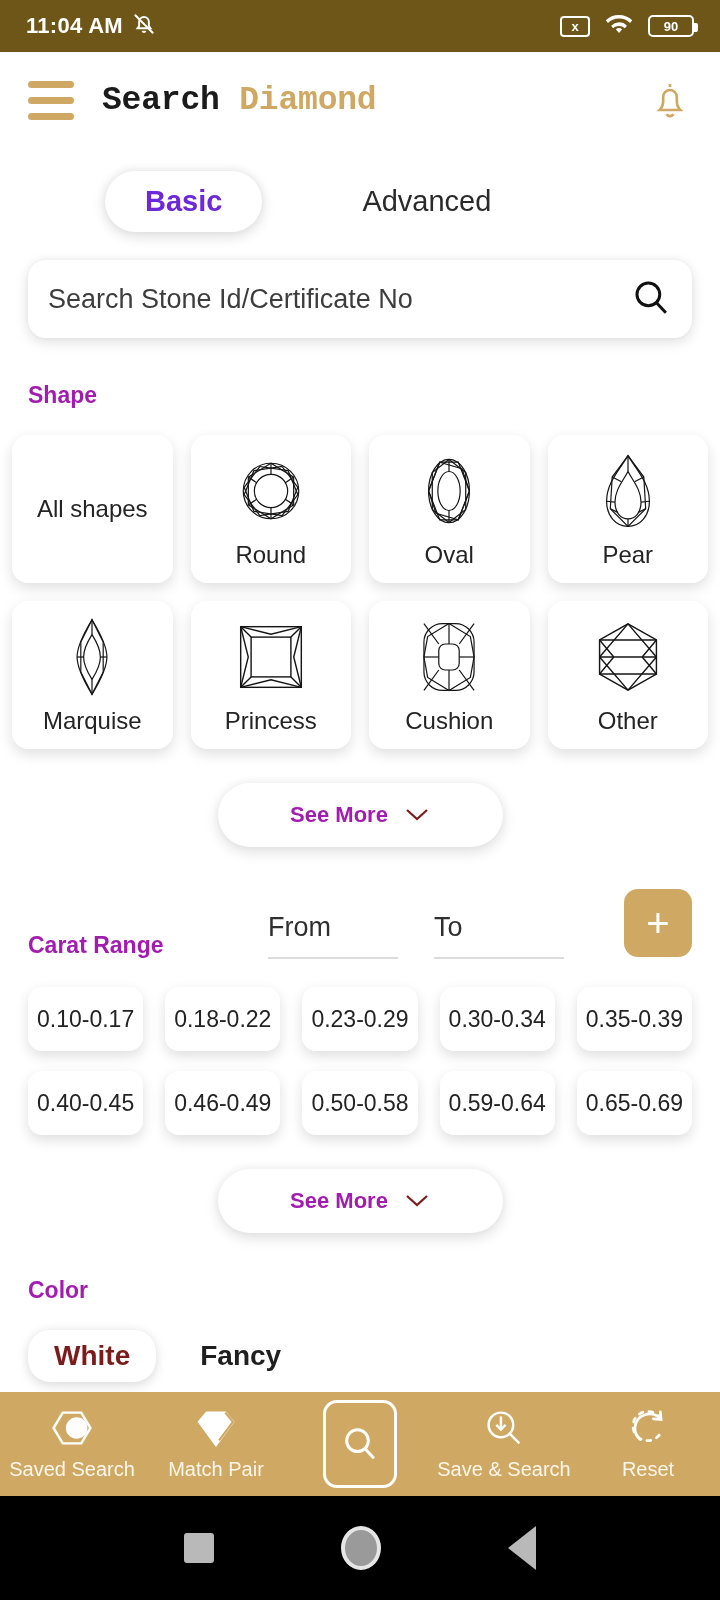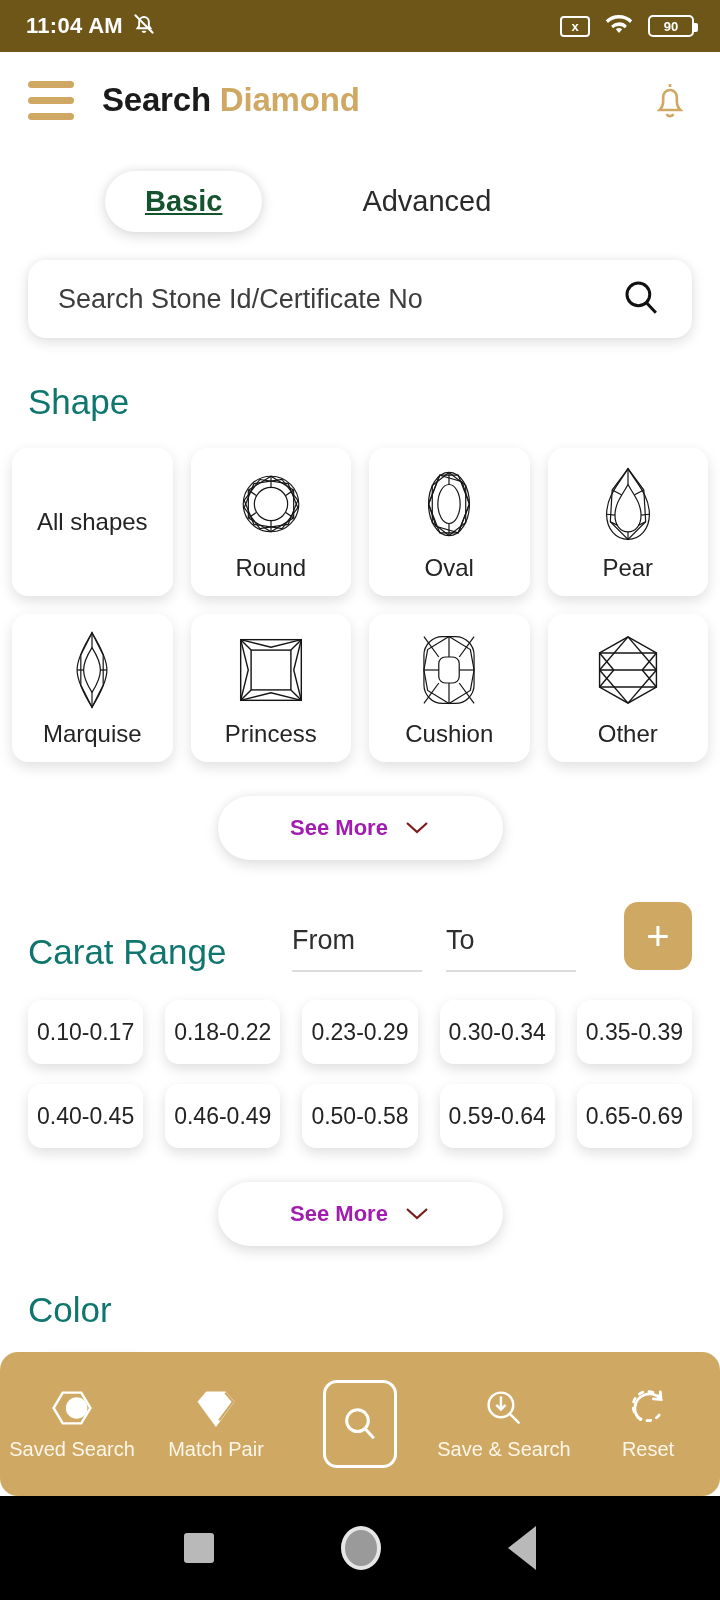--- a/index.html
+++ b/index.html
@@ -35,56 +35,55 @@
     width:4px; height:9px; background:#fff; border-radius:0 2px 2px 0;
   }
 
   
   .appbar {
     height:96px; display:flex; align-items:center; padding:0 28px;
     background:#fff; flex:0 0 auto;
   }
   .hamburger { width:46px; display:flex; flex-direction:column; gap:9px; cursor:pointer; }
   .hamburger span { display:block; height:7px; border-radius:4px; background:#cfa963; }
-  .apptitle { margin-left:28px; font-size:33px; font-weight:bold; color:#1b1b1b; letter-spacing:-.2px; }
+  .apptitle { margin-left:28px; font-size:33px; font-weight:bold; color:#1b1b1b; letter-spacing:-.2px;font-family:Liberation Mono, monospace; }
   .apptitle .gold { color:#cfa963; font-weight:bold; }
   .bell { margin-left:auto; width:44px; height:48px; display:flex; align-items:center; justify-content:center; }
 
   
   .body { flex:1 1 auto; overflow:hidden; position:relative; background:#fff; padding-top:8px; }
 
   
   .tabs { display:flex; align-items:center; padding:0 0 0 105px; height:90px; }
   .tab {
     font-size:29px; color:#2a2a2a; padding:14px 40px; border-radius:32px;
     background:transparent; cursor:pointer; font-weight:normal;
   }
   .tab.active {
-    color:#14532d; font-weight:bold; background:#ffffff;
+    color:#6d28d9; font-weight:bold; background:#ffffff;
     box-shadow:0 4px 14px rgba(0,0,0,.14), 0 -2px 8px rgba(0,0,0,.05);
-    text-decoration:underline;
   }
   .tab.inactive { margin-left:60px; }
 
   
   .searchwrap { padding:14px 28px 0 28px; }
   .searchbox {
     height:78px; background:#fff; border-radius:18px;
     box-shadow:0 4px 14px rgba(0,0,0,.13), 0 -1px 6px rgba(0,0,0,.04);
-    display:flex; align-items:center; padding:0 30px;
+    display:flex; align-items:center; padding:0 20px;
   }
   .searchbox input {
     flex:1; border:0; outline:0; background:transparent;
     font-family:"Liberation Sans", sans-serif; font-size:27px; color:#3a3a3a;
   }
   .searchbox input::placeholder { color:#3d3d3d; }
 
   
   .section-title {
-    color:#0f766e; font-size:35px; font-weight:normal; padding:0 0 0 28px; margin-top:44px;
+    color:#a21caf; font-size:23px; font-weight:bold; padding:0 0 0 28px; margin-top:44px;
   }
 
   
   .shape-grid {
     display:grid; grid-template-columns:repeat(4,1fr); gap:18px;
     padding:0 12px; margin-top:26px;
   }
   .shape-card {
     height:148px; background:#fff; border-radius:16px;
     box-shadow:0 5px 14px rgba(0,0,0,.13);
@@ -100,21 +99,21 @@
   .seemore {
     background:#fff; border-radius:34px; height:64px; min-width:285px;
     box-shadow:0 5px 14px rgba(0,0,0,.13), 0 -2px 8px rgba(0,0,0,.04);
     display:flex; align-items:center; justify-content:center; gap:16px;
     color:#a21caf; font-weight:bold; font-size:22px; cursor:pointer;
   }
 
   
   .carat-head { display:flex; align-items:flex-end; padding:0 28px; margin-top:42px; gap:0; }
   .carat-head .section-title { margin:0; padding:0; flex:0 0 auto; }
-  .carat-fields { display:flex; align-items:flex-end; gap:24px; margin-left:auto; }
+  .carat-fields { display:flex; align-items:flex-end; gap:36px; margin-left:auto; }
   .cfield {
     width:130px; border-bottom:2px solid #dcdcdc; padding-bottom:14px;
   }
   .cfield input {
     width:100%; border:0; outline:0; background:transparent;
     font-family:"Liberation Sans", sans-serif; font-size:27px; color:#2f2f2f;
   }
   .cfield input::placeholder { color:#2f2f2f; }
   .add-btn {
     width:68px; height:68px; background:#cfa963; border-radius:14px;
@@ -138,23 +137,22 @@
   
   .color-tabs { display:flex; align-items:center; padding:0 28px; margin-top:26px; gap:18px; }
   .color-tab { font-size:28px; padding:10px 26px; border-radius:22px; cursor:pointer; color:#1f1f1f; font-weight:bold; }
   .color-tab.active {
     color:#7b1c1c; background:#fff; font-weight:bold;
     box-shadow:0 4px 12px rgba(0,0,0,.13), 0 -2px 8px rgba(0,0,0,.04);
   }
 
   
   .bottomnav {
-    height:144px; background:#cfa963; display:flex; align-items:center;
+    height:104px; background:#cfa963; display:flex; align-items:center;
     flex:0 0 auto;
-    border-radius:18px;
   }
   .navitem {
     flex:1; display:flex; flex-direction:column; align-items:center; justify-content:center;
     gap:6px; color:#ffffff; cursor:pointer;
   }
   .navitem .nlbl { font-size:20px; color:#fdf6ea; }
   .navitem.center .nbox {
     width:74px; height:88px; border:3px solid #fff; border-radius:14px;
     display:flex; align-items:center; justify-content:center;
   }

